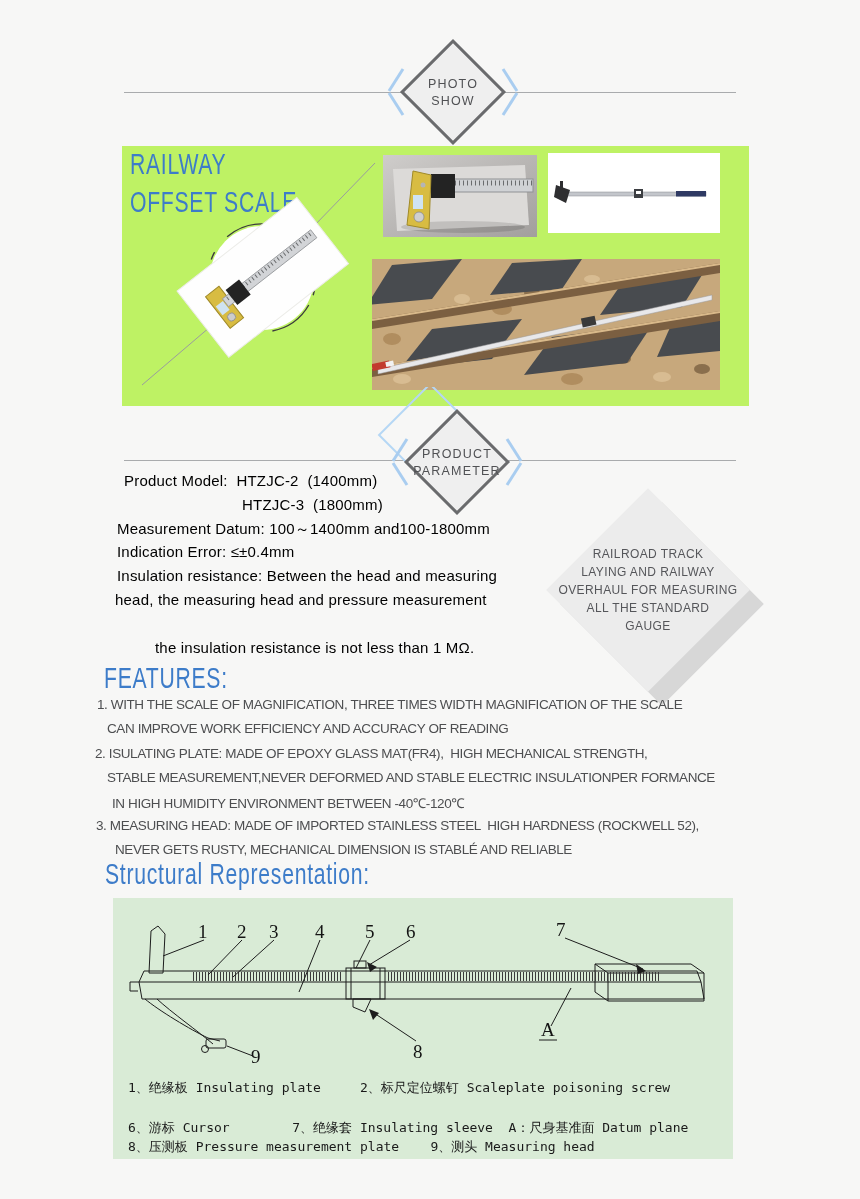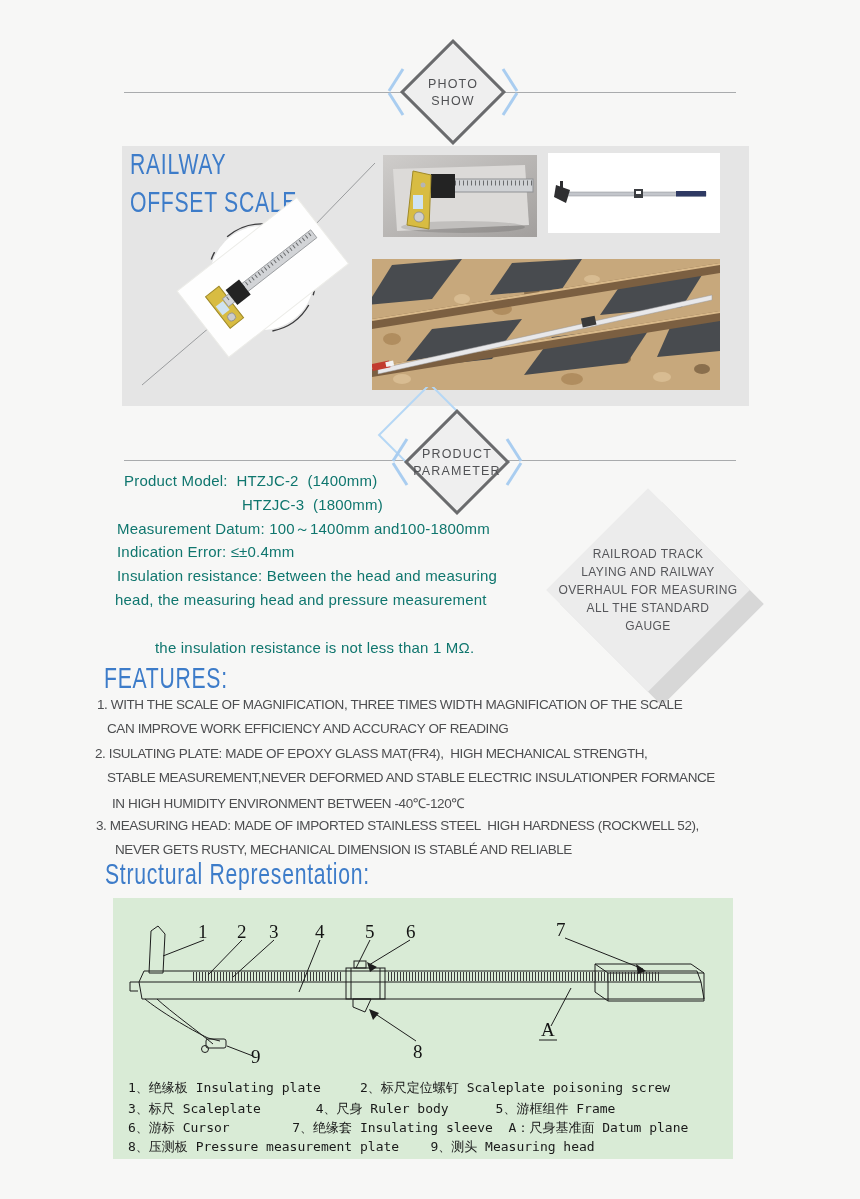--- a/index.html
+++ b/index.html
@@ -9,23 +9,23 @@
     font-family:"Liberation Sans", sans-serif; color:#57585a;
   }
   .abs { position:absolute; }
   .hline { position:absolute; height:1px; background:#a9abad; }
 
   .blue-h {
     position:absolute; color:#3d7cc9; font-size:29px; letter-spacing:1px;
     transform:scaleX(0.73); transform-origin:0 50%; white-space:pre; font-weight:400;
   }
 
-  .photo-panel { position:absolute; left:122px; top:146px; width:627px; height:260px; background:#e5e5e5; }
-
-  .param-line { position:absolute; font-size:15px; letter-spacing:0.2px; white-space:pre; color:#0f766e; }
+  .photo-panel { position:absolute; left:122px; top:146px; width:627px; height:260px; background:#bef264; }
+
+  .param-line { position:absolute; font-size:15px; letter-spacing:0.2px; white-space:pre; color:#000000; }
 
   .note-text {
     position:absolute; left:548px; top:545px; width:200px; text-align:center;
     font-size:12px; line-height:18px; color:#55565a; letter-spacing:0.4px;
   }
 
   .feat-line {
     position:absolute; font-size:13.5px; letter-spacing:-0.4px; color:#4d4e50; white-space:pre;
   }
 
@@ -260,18 +260,17 @@
       <text class="diag-num" x="156" y="40">3</text>
       <text class="diag-num" x="202" y="40">4</text>
       <text class="diag-num" x="252" y="40">5</text>
       <text class="diag-num" x="293" y="40">6</text>
       <text class="diag-num" x="443" y="38">7</text>
       <text class="diag-num" x="300" y="160">8</text>
       <text class="diag-num" x="138" y="165">9</text>
       <text class="diag-num" x="428" y="138">A</text>
     </svg>
     <div class="legend-line" style="top:180px;">1、绝缘板 Insulating plate     2、标尺定位螺钉 Scaleplate poisoning screw</div>
-    <div class="legend-line" style="top:201px;">3、标尺 Scaleplate       4、尺身 Ruler body      5、游框组件 Frame</div>
     <div class="legend-line" style="top:220px;">6、游标 Cursor        7、绝缘套 Insulating sleeve  A：尺身基准面 Datum plane</div>
     <div class="legend-line" style="top:239px;">8、压测板 Pressure measurement plate    9、测头 Measuring head</div>
   </div>
 
 </div>
 
 </body></html>

